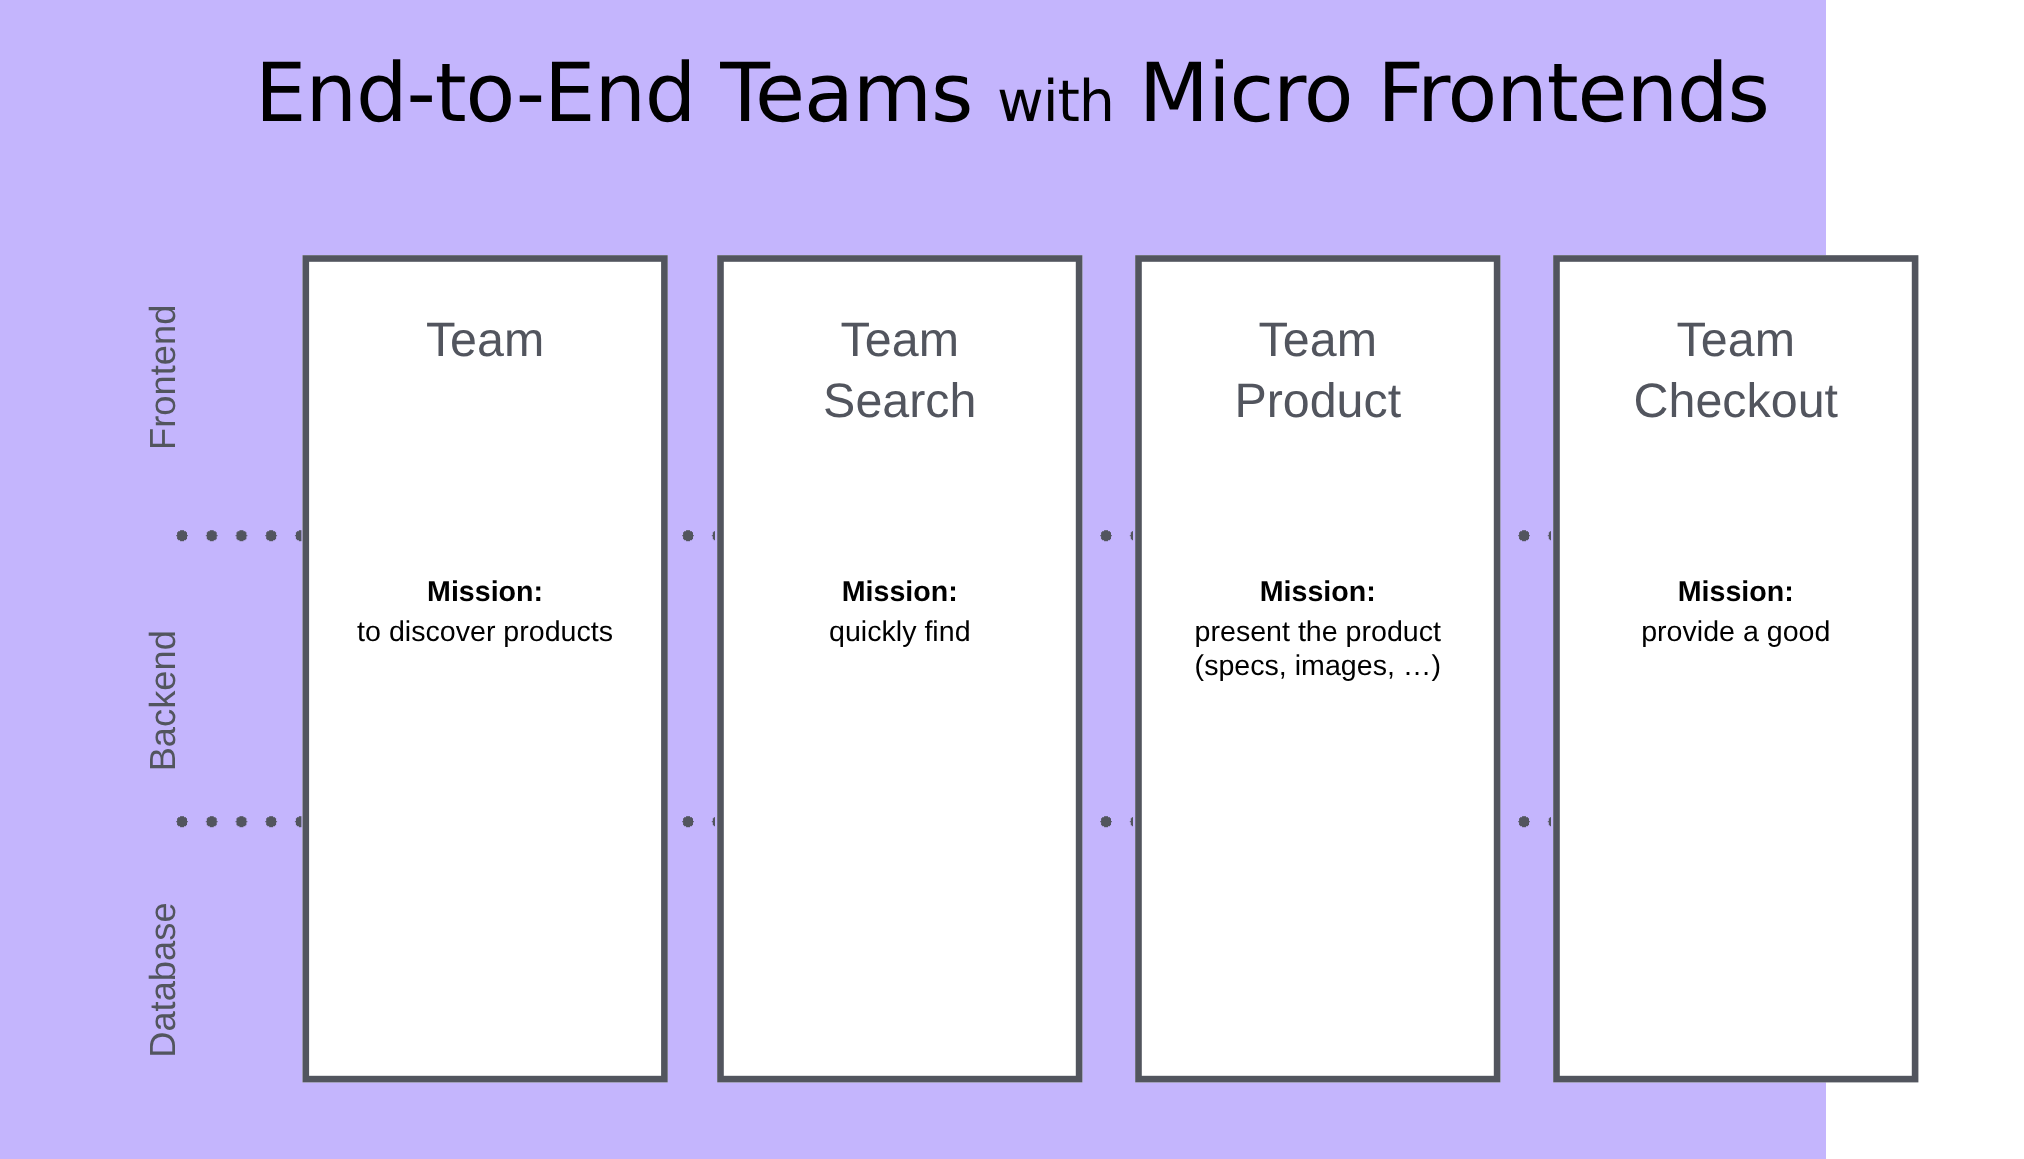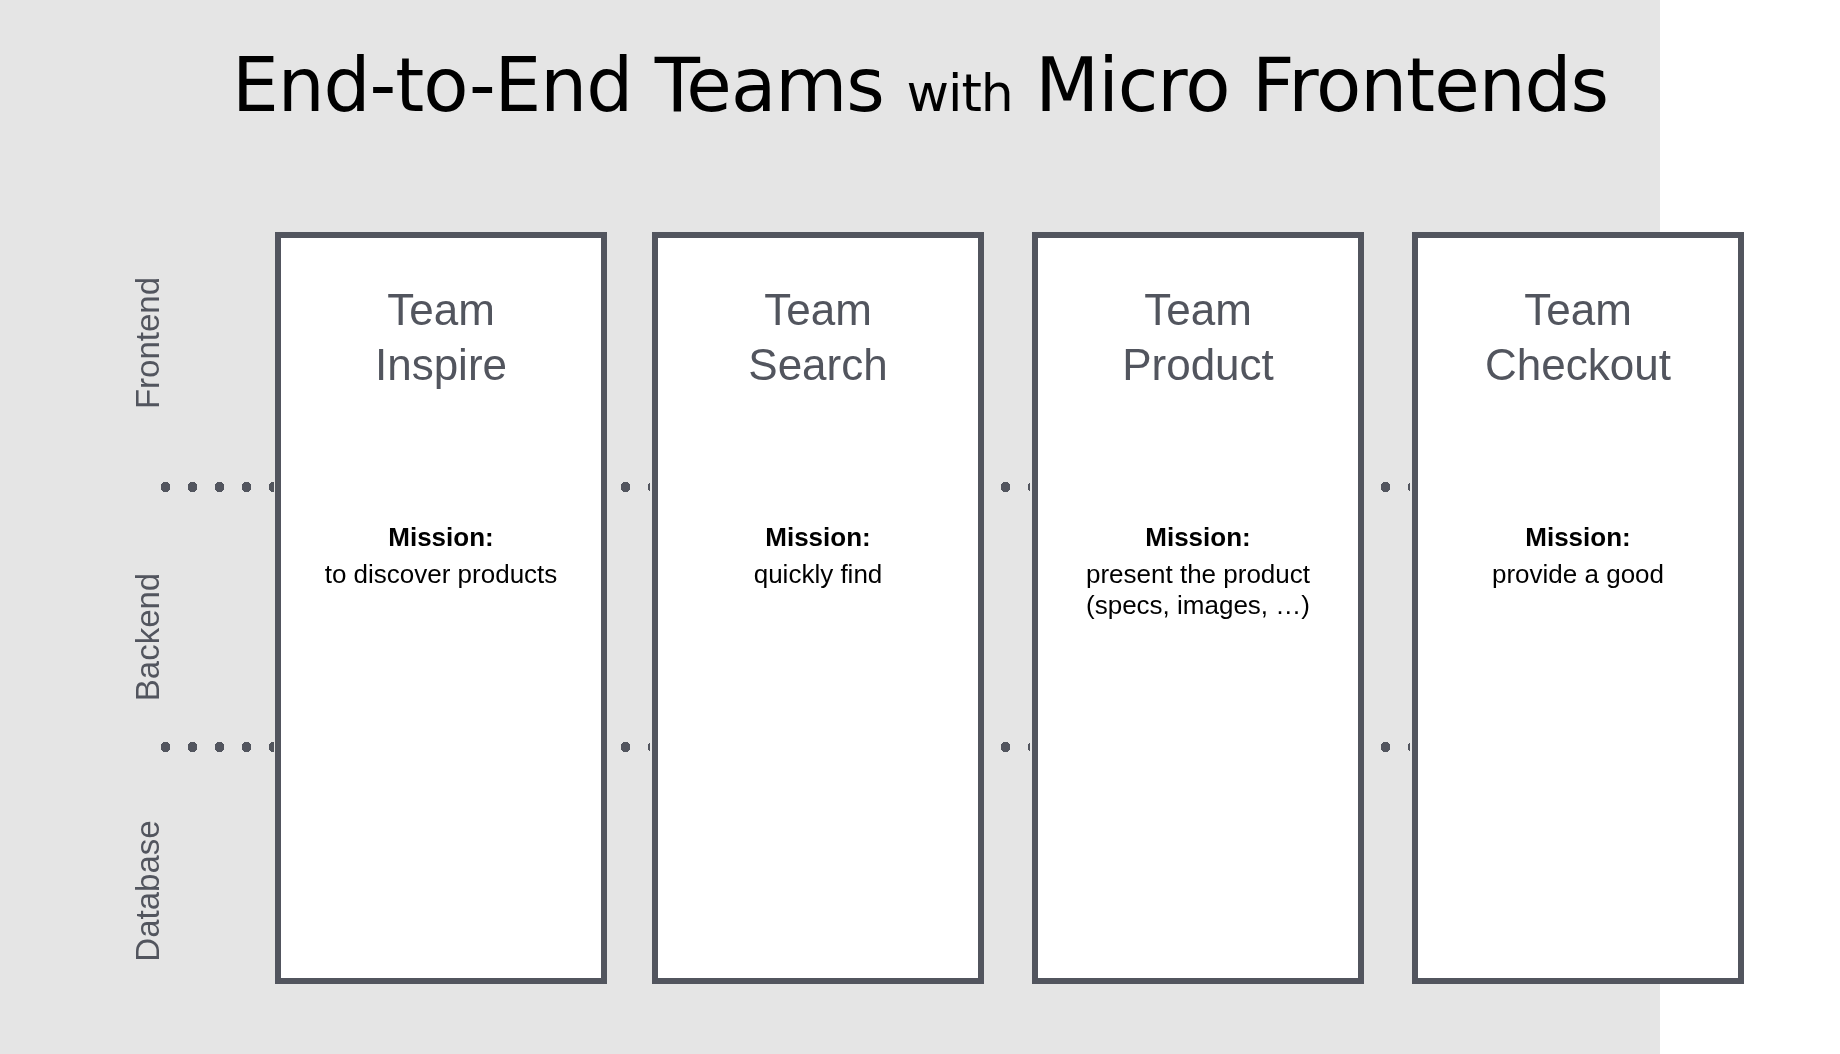--- a/index.html
+++ b/index.html
@@ -12,21 +12,21 @@
     height: 1054px;
     overflow: hidden;
     font-family: "Liberation Sans", sans-serif;
     -webkit-font-smoothing: antialiased;
   }
 
   #slide {
     position: relative;
     width: 1660px;
     height: 1054px;
-    background: #e5e5e5;
+    background: #c4b5fd;
   }
 
   
   .title {
     position: absolute;
     left: 0;
     top: 48px;
     width: 1840px;
     text-align: center;
     font-family: "DejaVu Sans", sans-serif;
@@ -150,21 +150,20 @@
   <div class="dot-row" style="top:742px; left:0; width:1840px;">
     <div class="dot-seg" style="left:152px; width:122px;"></div>
     <div class="dot-seg" style="left:612px; width:38px;"></div>
     <div class="dot-seg" style="left:992px; width:38px;"></div>
     <div class="dot-seg" style="left:1372px; width:38px;"></div>
   </div>
 
   <div class="card" style="left:275px; width:332px;">
     <div class="card-title">
       <span class="line">Team</span>
-      <span class="line">Inspire</span>
     </div>
     <div class="card-mission">
       <span class="mission-head">Mission:</span>
       <span class="mission-line">to discover products</span>
     </div>
   </div>
 
   <div class="card" style="left:652px; width:332px;">
     <div class="card-title">
       <span class="line">Team</span>

